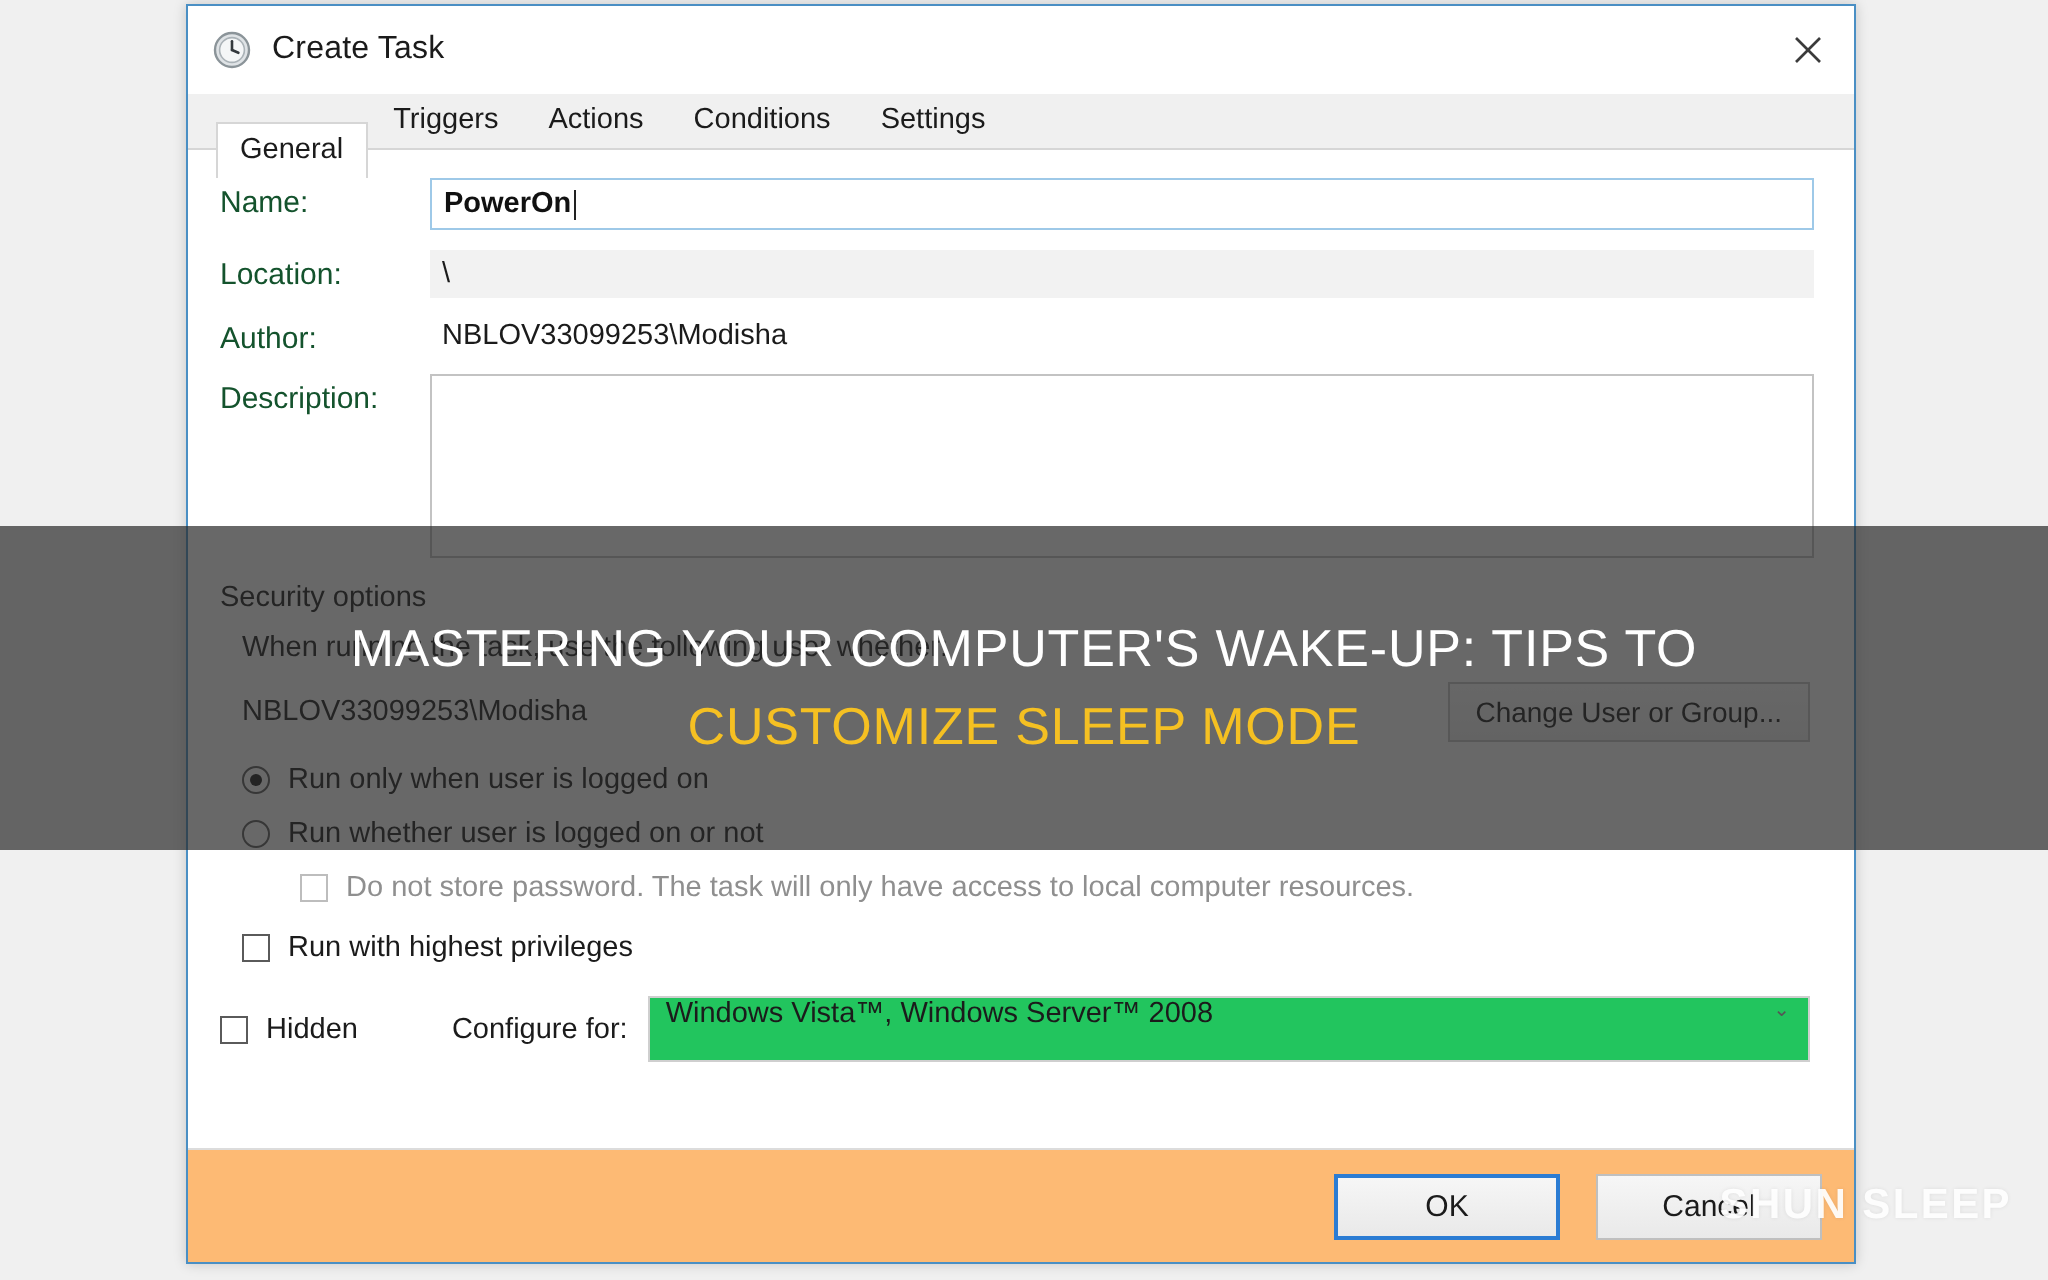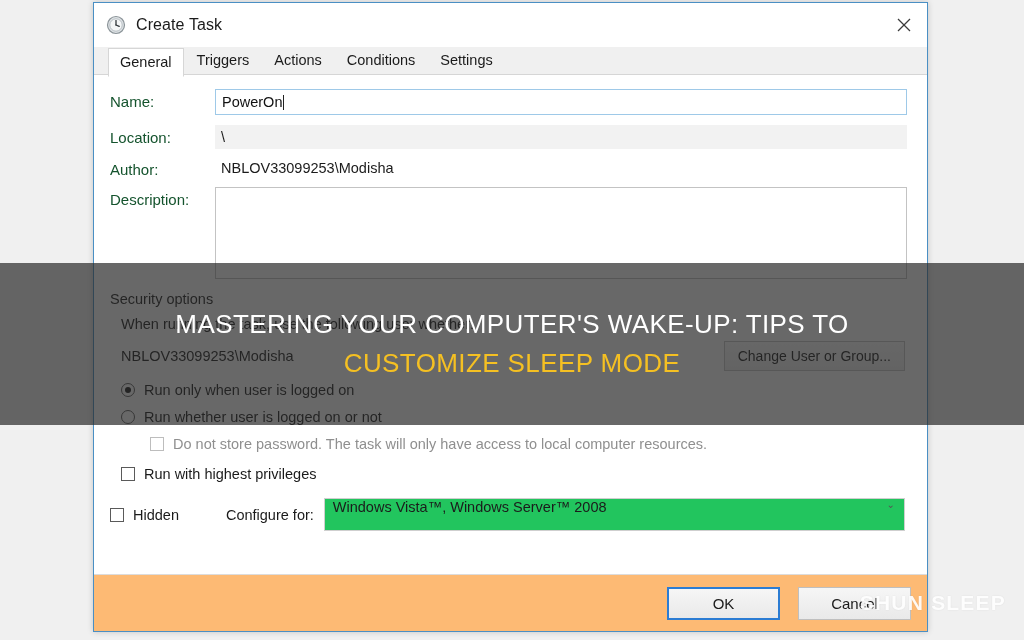--- a/index.html
+++ b/index.html
@@ -89,21 +89,21 @@
     border-bottom: none;
     margin-right: 1px;
     white-space: nowrap;
     line-height: 1.25;
   }
   .tab.active {
     background: #ffffff;
     border-color: #d6d6d6;
     border-bottom: 1px solid #ffffff;
     position: relative;
-    top: 3px;
+    top: 16px;
     font-weight: 400;
   }
 
   
   #tabpage {
     height: 529px;
     background: #ffffff;
     position: relative;
     box-sizing: border-box;
     padding: 0;
@@ -126,20 +126,21 @@
     flex: 1;
     height: 26px;
     border: 1px solid #9ec9e8;
     background: #ffffff;
     font-size: 14.5px;
     color: #111;
     padding: 3px 6px;
     box-sizing: border-box;
     display: flex;
     align-items: center;
+    font-weight: bold;
   }
   .caret {
     display: inline-block;
     width: 1px;
     height: 15px;
     background: #222;
     margin-left: 1px;
     vertical-align: middle;
   }
   .readonly-box {

